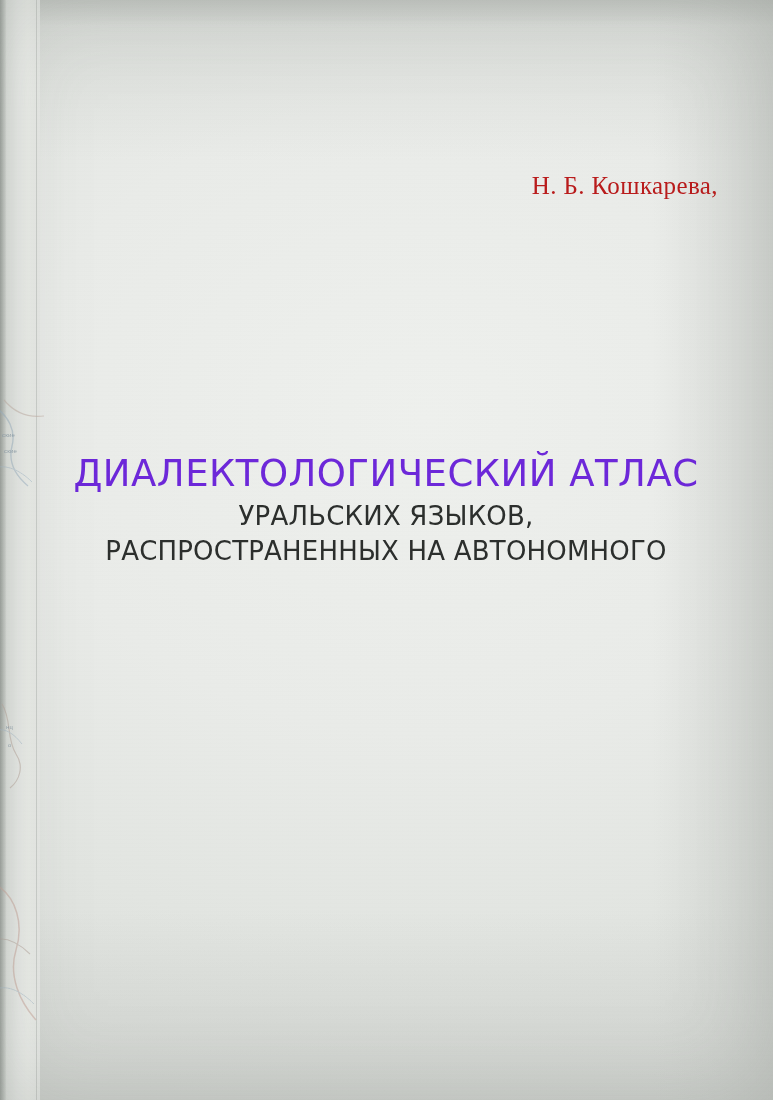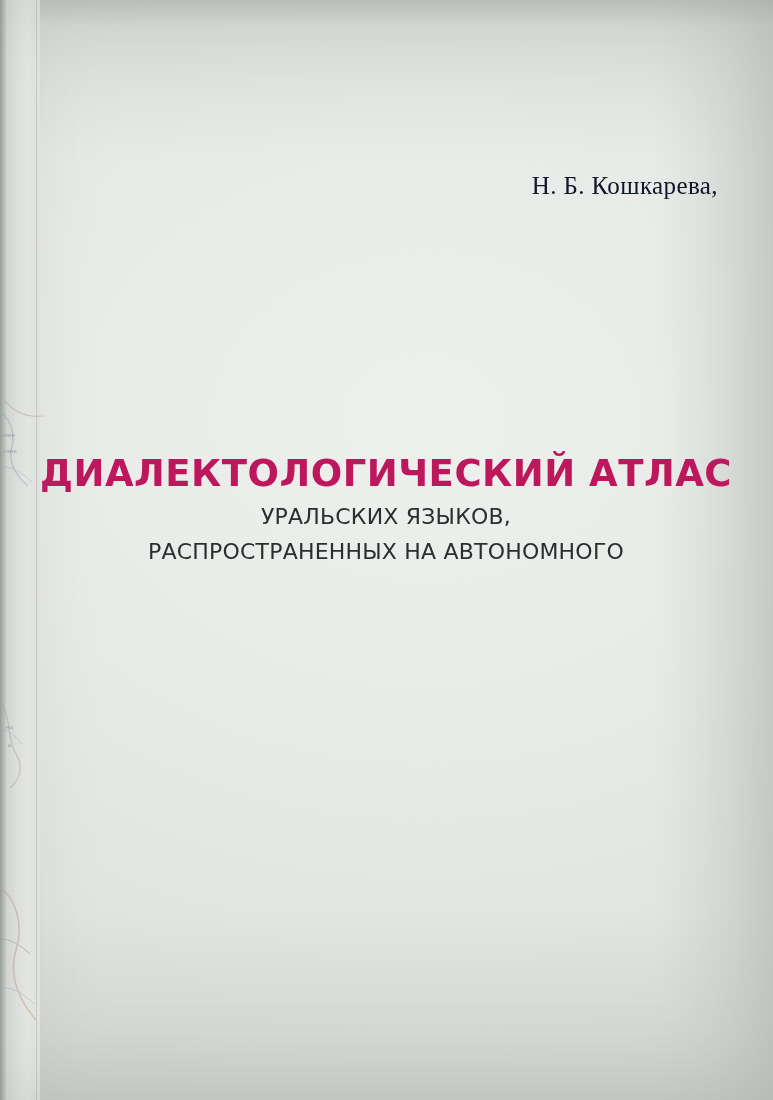--- a/index.html
+++ b/index.html
@@ -104,52 +104,52 @@
   }
 
   
   .authors {
     position: absolute;
     top: 168px;
     left: 0;
     width: 718px;
     text-align: right;
     font-family: "Liberation Serif", serif;
-    color: #0f172a;
+    color: #b91c1c;
     font-size: 25px;
     line-height: 36.5px;
     letter-spacing: 0.4px;
   }
   .authors .line {
     display: block;
     white-space: nowrap;
   }
 
   
   .title-block {
     position: absolute;
     top: 452px;
     left: 24px;
     width: 724px;
     text-align: center;
     color: #2a2d2c;
   }
   .title-main {
     font-family: "DejaVu Sans", sans-serif;
-    font-weight: bold;
+    font-weight: normal;
     font-size: 37px;
     line-height: 44px;
     letter-spacing: 0.5px;
     white-space: nowrap;
-    color: #be185d;
+    color: #6d28d9;
   }
   .title-sub {
     font-family: "DejaVu Sans", sans-serif;
     font-weight: normal;
-    font-size: 22px;
+    font-size: 26px;
     line-height: 35px;
     letter-spacing: 0.2px;
     white-space: nowrap;
     color: #2c2f2d;
   }
   .title-sub.l1 { margin-top: 3px; }
 
   
   .noise {
     position: absolute;

